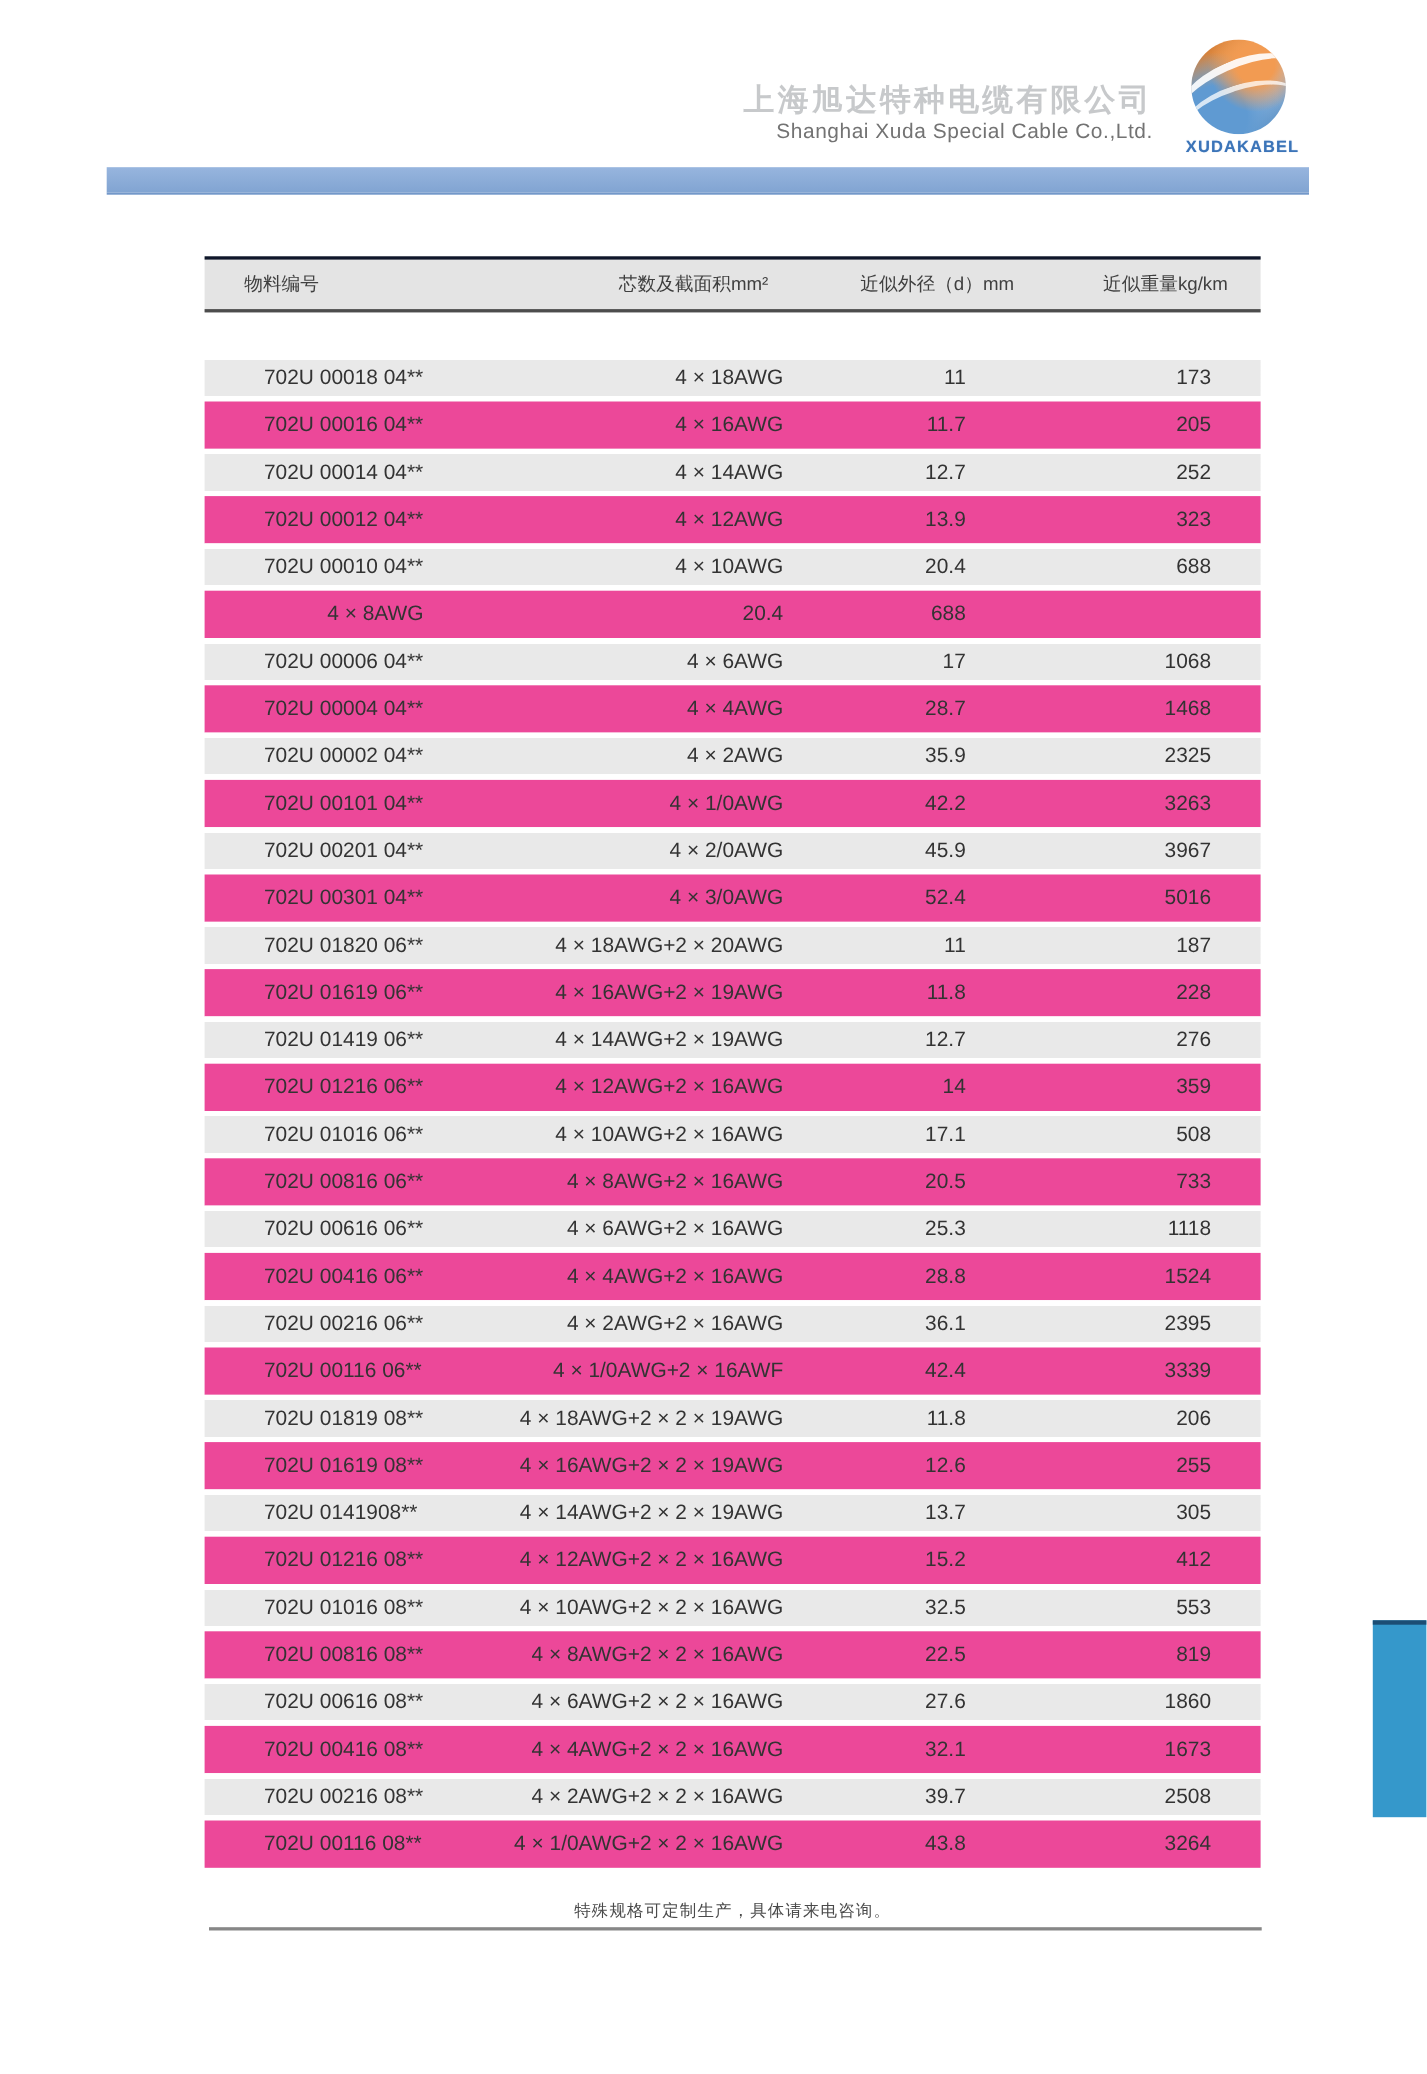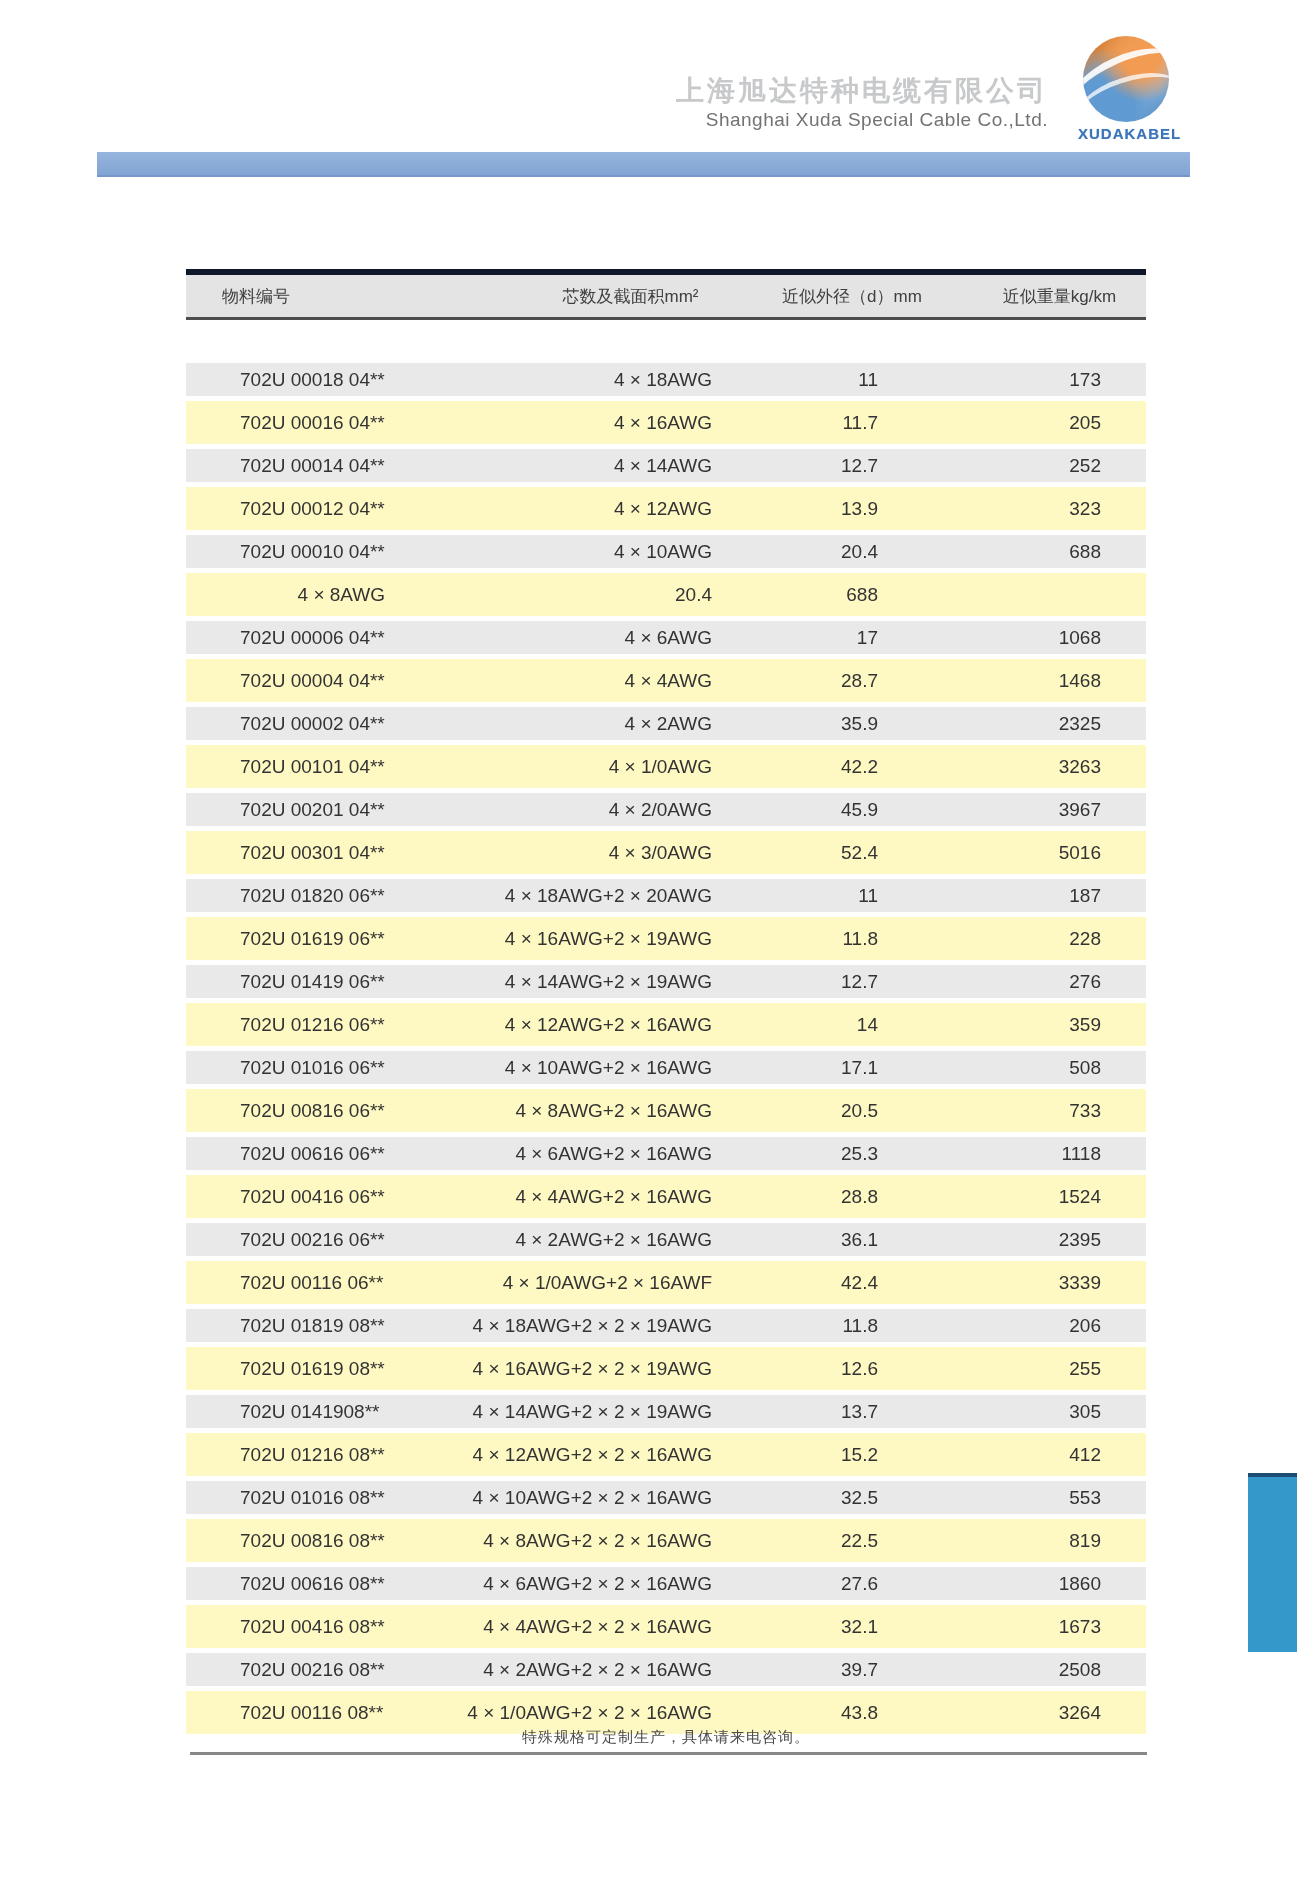--- a/index.html
+++ b/index.html
@@ -49,35 +49,35 @@
     position:absolute; top:152px; left:97px; width:1093px; height:25px;
     background:linear-gradient(#97b5de, #81a4d2);
     border-bottom:2px solid #7398c9;
   }
 
   
   .spec-table { position:absolute; top:233px; left:186px; width:960px; }
   .thead {
     display:grid; grid-template-columns:244px 327px 166px 223px;
     height:51px; background:#e4e4e4;
-    border-top:6px solid #0f172a; border-bottom:3px solid #4d4d4d;margin-top:36px;
+    border-top:3px solid #0f172a; border-bottom:3px solid #4d4d4d;
   }
   .thead .c {
     display:flex; align-items:center; justify-content:center;
     font-size:17px; color:#3f3f3f;
   }
   .thead .c:nth-child(1){ transform:translateX(-52px); }
   .thead .c:nth-child(2){ transform:translateX(37px); }
   .thead .c:nth-child(3){ transform:translateX(12px); }
   .thead .c:nth-child(4){ transform:translateX(25px); }
 
   .tbody { margin-top:38px; }
   .trow {
     display:grid; grid-template-columns:244px 327px 166px 223px;
-    height:43px; background:#fef9c3;
+    height:43px; background:#ec4899;
   }
   .trow:nth-child(odd) {
     background:linear-gradient(to bottom,
       #ffffff 0 5px, #e9e9e9 5px 38px, #ffffff 38px 43px);
   }
   .trow .c {
     display:flex; align-items:center; font-size:19px; color:#333333;
   }
   .trow .c1 { justify-content:flex-start; padding-left:54px; }
   .trow .c2, .trow .c3, .trow .c4 { justify-content:flex-end; padding-right:45px; }

